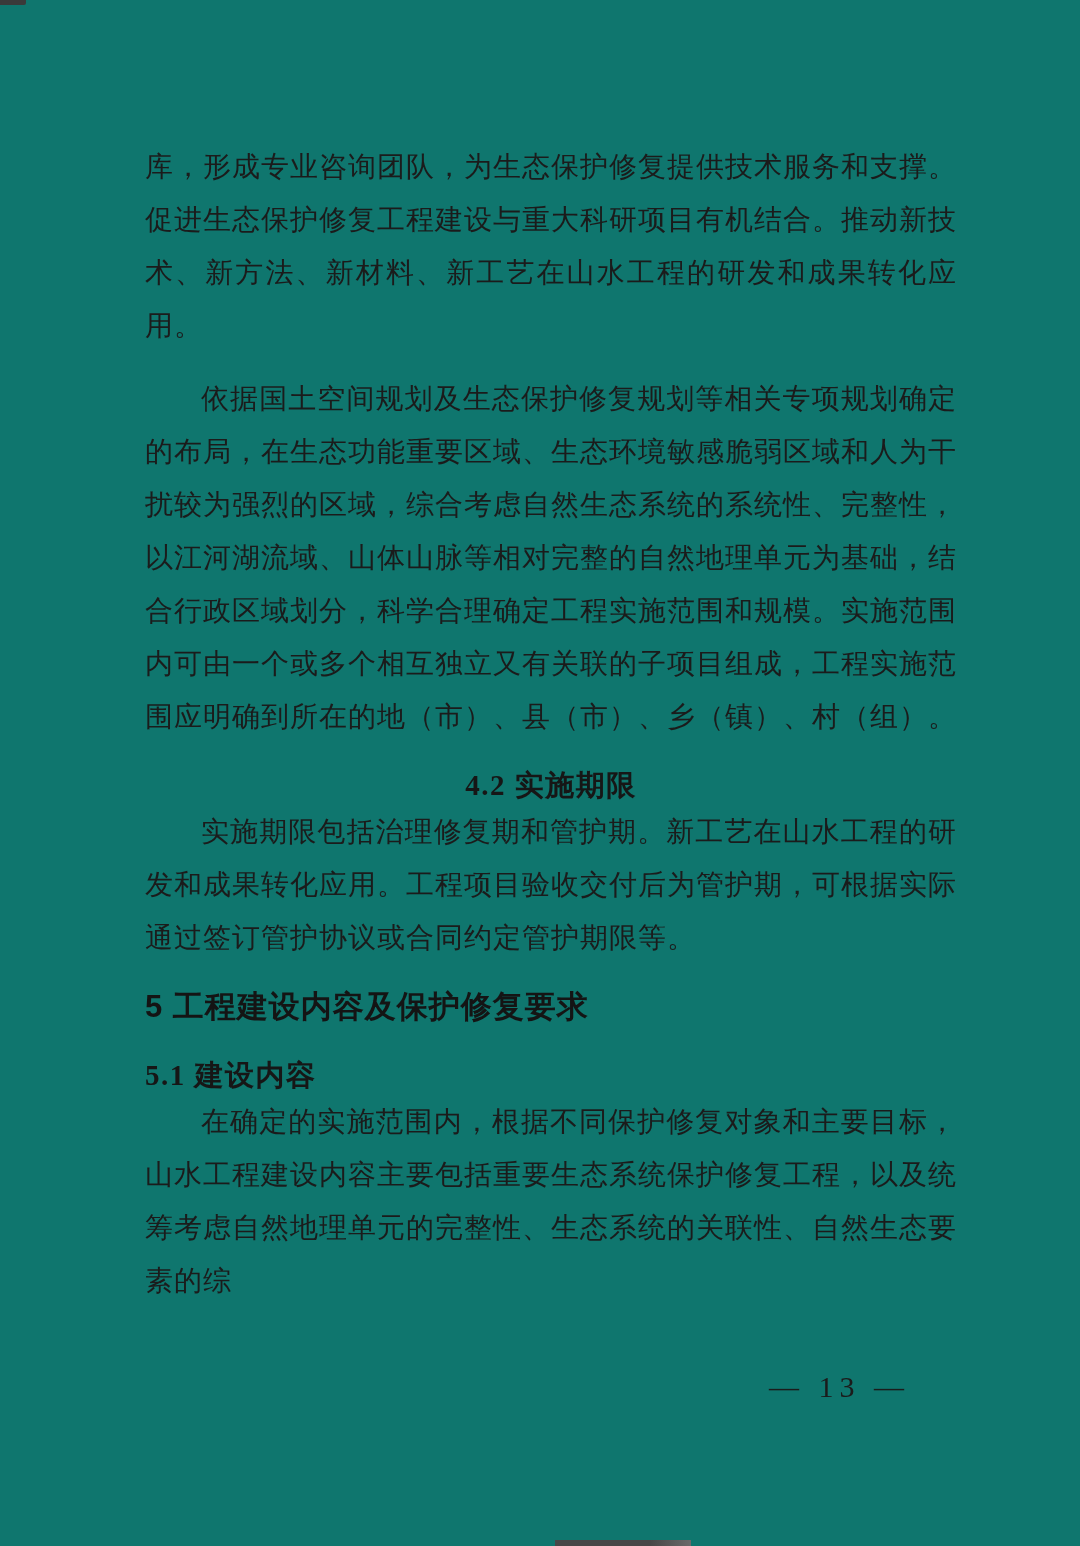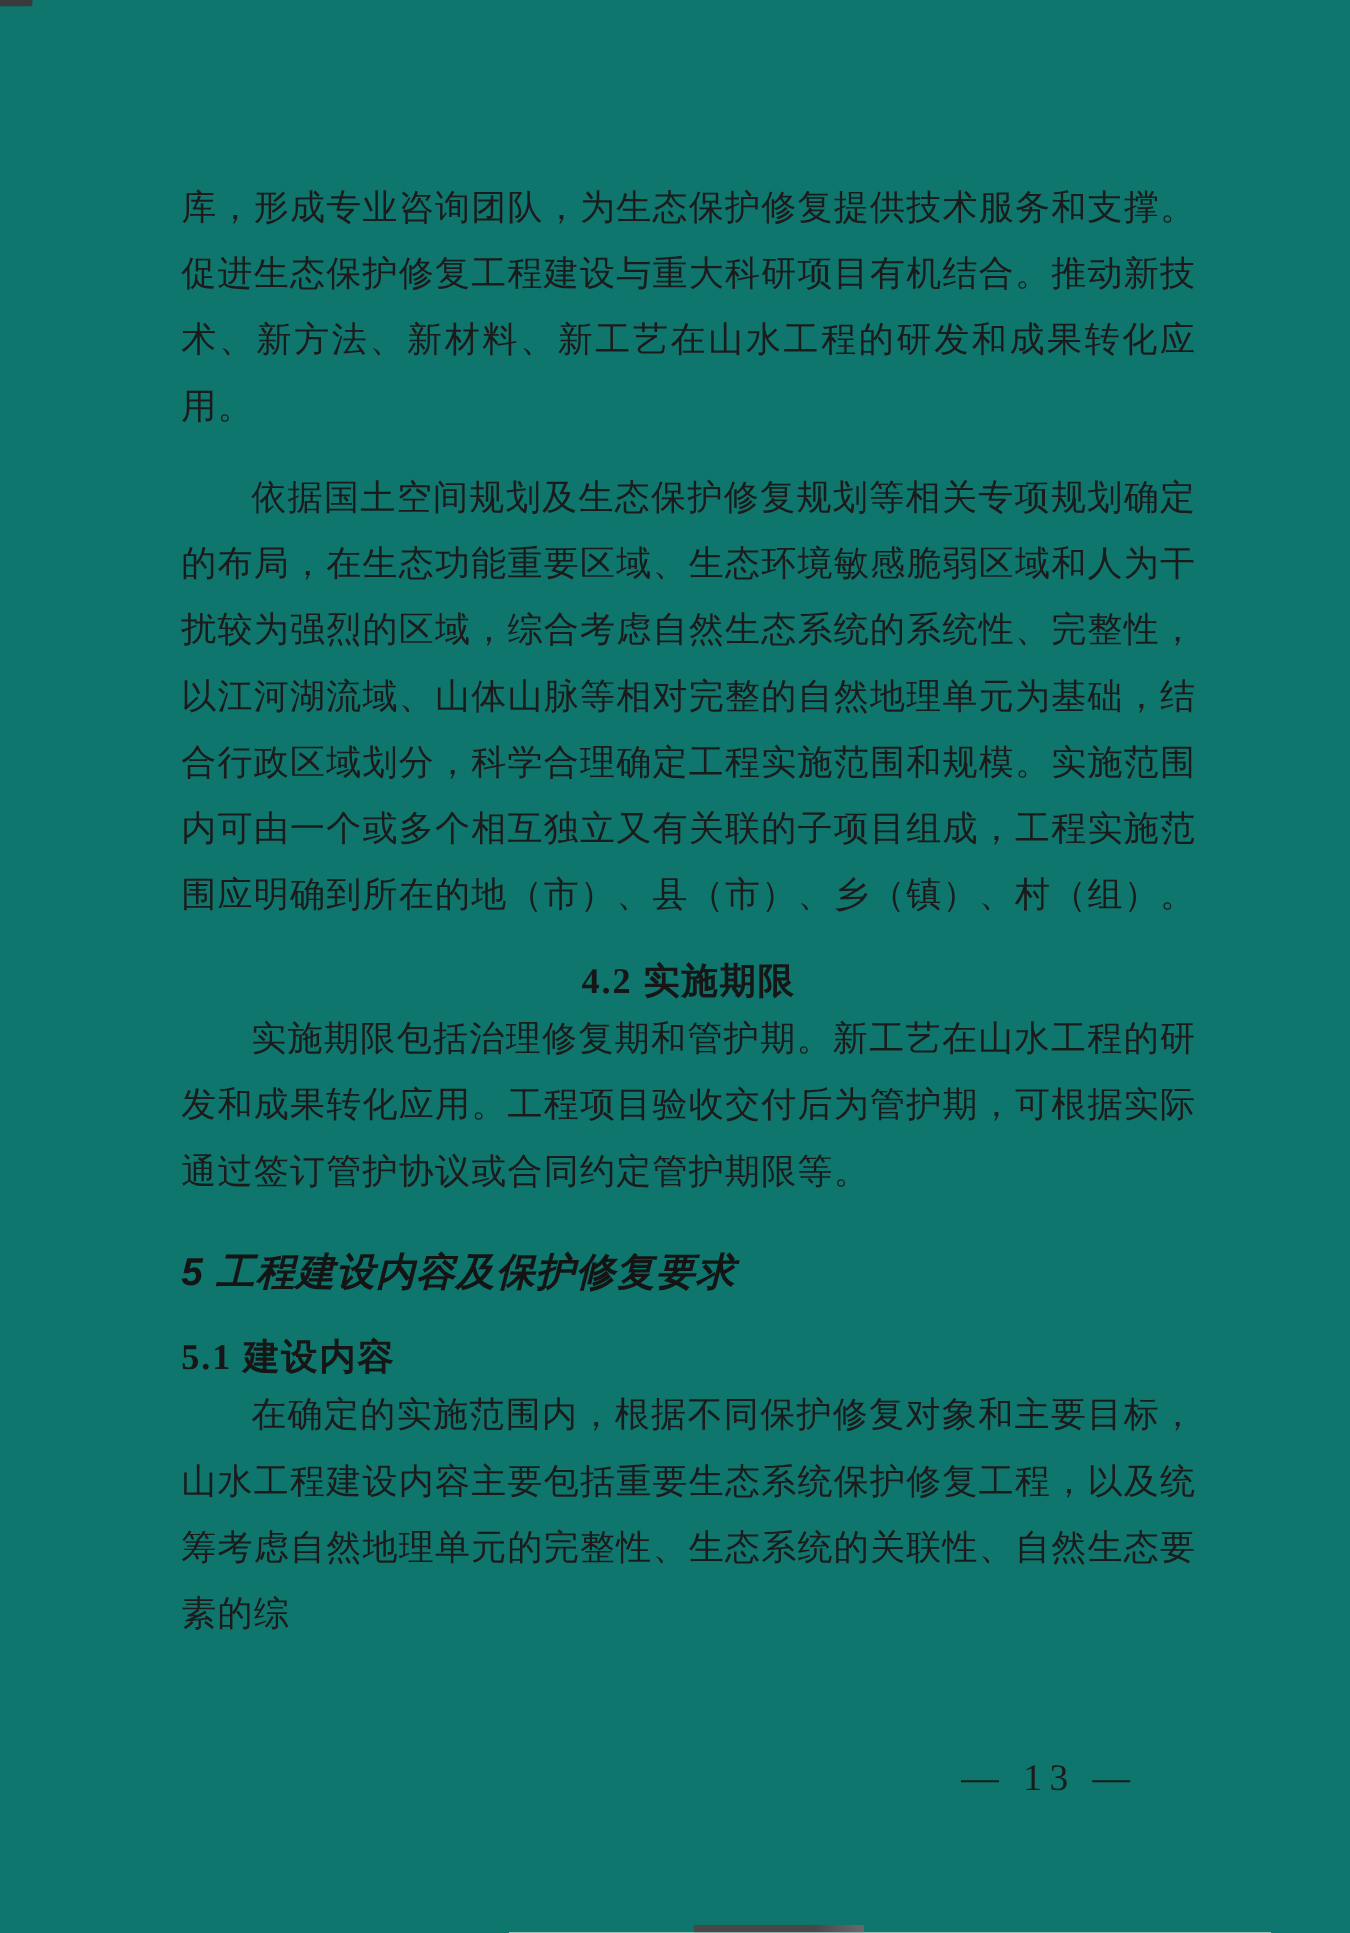--- a/index.html
+++ b/index.html
@@ -57,24 +57,24 @@
     font-family: "Liberation Serif", serif;
     font-weight: bold;
     font-size: 29px;
     line-height: 40px;
     letter-spacing: 1.5px;
     color: #161616;
   }
   .mt20 { margin-top: 20px; }
   .mt22 { margin-top: 22px; text-align: center; }
   .mt0  { margin-top: 0; }
-  .mt34 { margin-top: 34px; font-style: italic; }
+  .mt34 { margin-top: 23px; }
   .page-number {
     position: absolute;
-    top: 1406px;
+    top: 1370px;
     right: 170px;
     font-size: 30px;
     letter-spacing: 6px;
     color: #1b1b1b;
     font-family: "Liberation Serif", serif;
     white-space: nowrap;
   }
   .bottom-bar {
     position: absolute;
     left: 555px;

